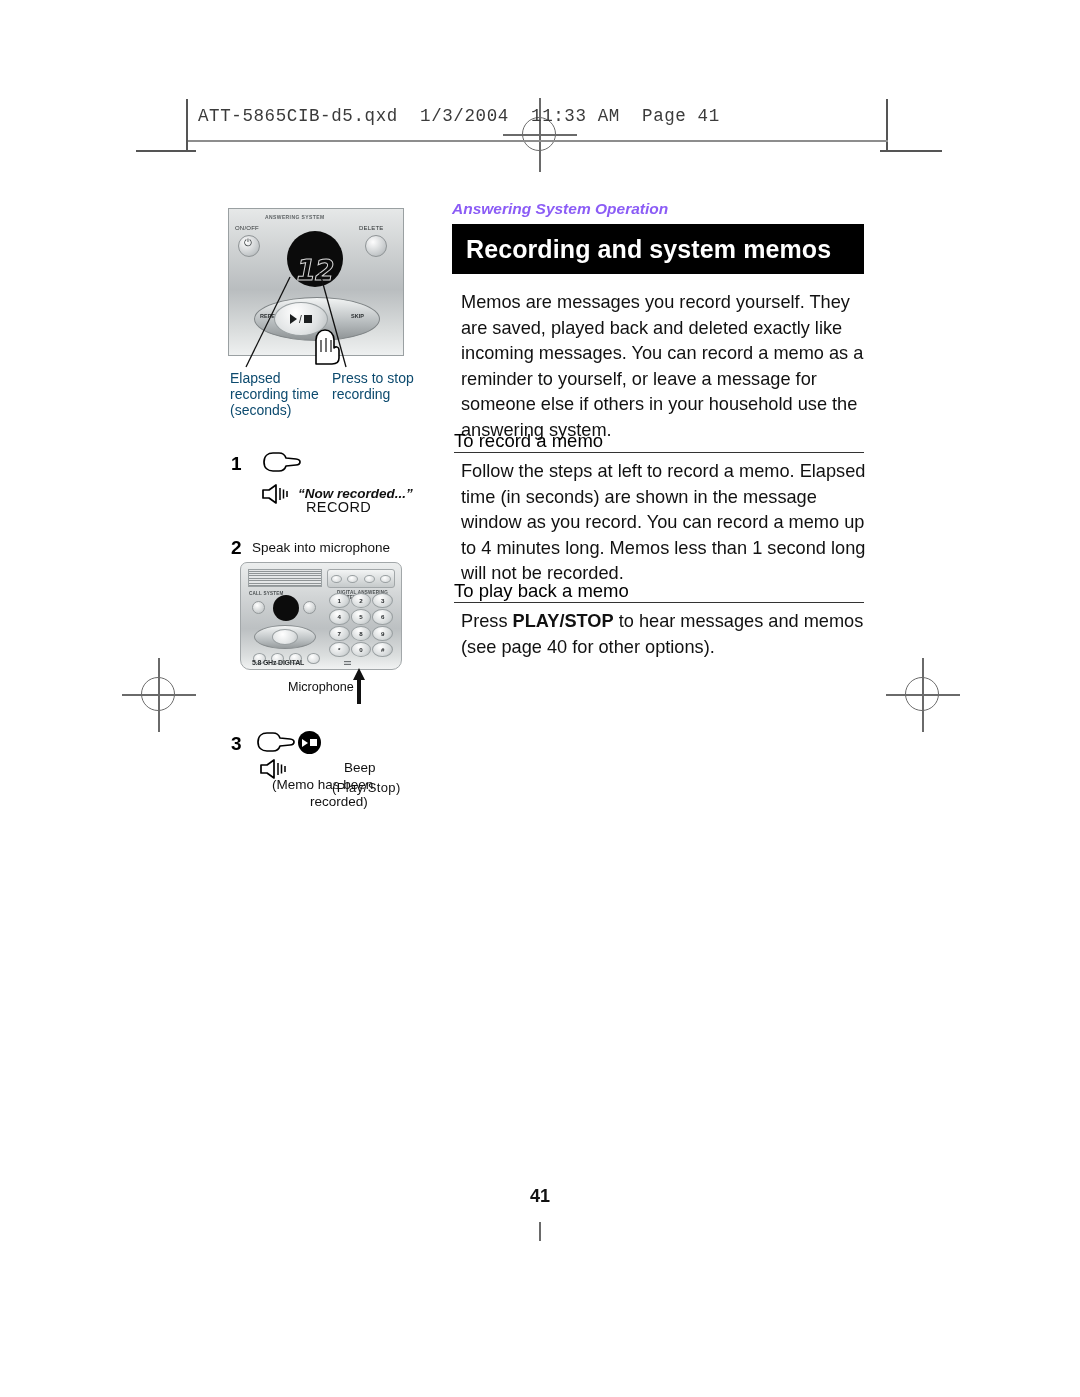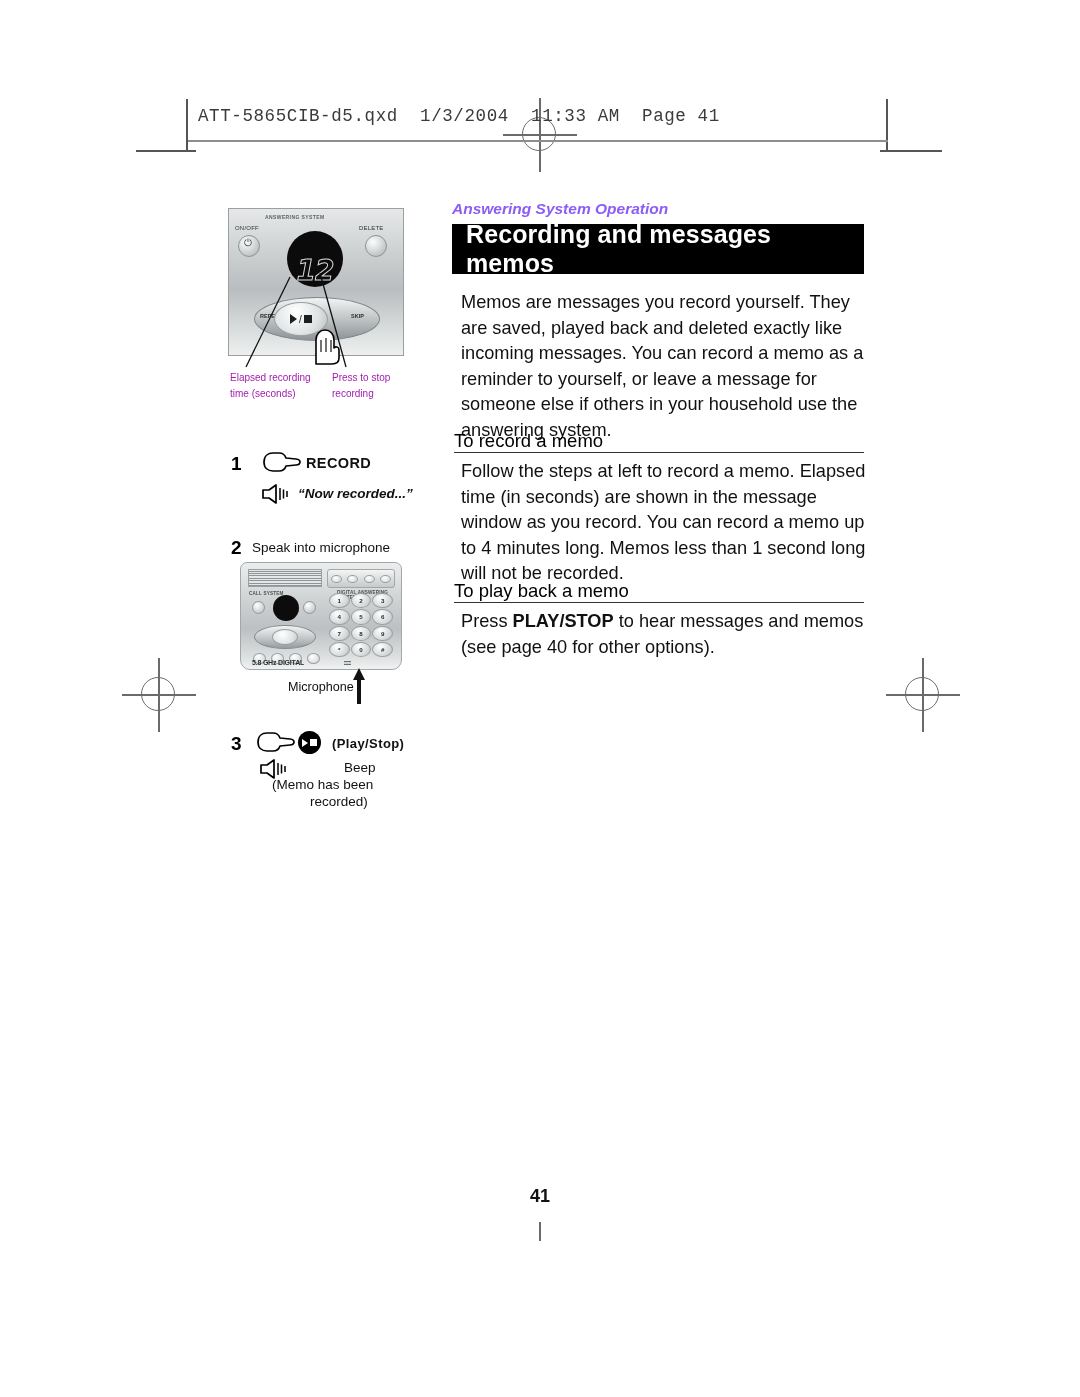--- a/index.html
+++ b/index.html
@@ -242,41 +242,41 @@
 
   
   .hand-cursor {
     position: absolute;
     left: 310px; top: 318px;
     width: 34px; height: 48px;
   }
 
   .callout {
     position: absolute;
-    font-size: 10px;
+    font-size: 14px;
     line-height: 16px;
-    color: #a21caf;
+    color: #0c4a6e;
   }
   #callout-elapsed { left: 230px; top: 370px; width: 95px; }
   #callout-stop { left: 332px; top: 370px; width: 95px; }
 
   
   .step-num {
     position: absolute;
     font-size: 19px;
     font-weight: bold;
     color: #000;
   }
   .step-text {
     position: absolute;
     font-size: 13.5px;
     color: #111;
     line-height: 16.5px;
   }
-  .step-text.bold { font-weight: bold; font-size: 14.5px; letter-spacing: 0.4px; }
+  .step-text.bold { font-weight: normal; font-size: 14.5px; letter-spacing: 0.4px; margin-top: 44px; }
   .step-text.quote { font-weight: bold; font-style: italic; font-size: 13.5px; }
 
   .hand-icon { position: absolute; width: 40px; height: 20px; }
   .speaker-icon { position: absolute; width: 28px; height: 22px; }
   .playstop-icon {
     position: absolute;
     width: 23px; height: 23px;
     border-radius: 50%;
     background: #000;
     display: flex;
@@ -592,21 +592,21 @@
     <path d="M3 7 L9 7 L16 2 L16 20 L9 15 L3 15 Z" fill="#ffffff" stroke="#000000" stroke-width="1.7" stroke-linejoin="round"></path>
     <path d="M20 5 L20 17 M23.5 6.5 L23.5 15.5 M27 8 L27 14" stroke="#000000" stroke-width="1.5"></path>
   </svg>
   <div class="step-text" style="left:296px; top:760px;margin-left:48px;">Beep</div>
   <div class="step-text" style="left:272px; top:777px;">(Memo has been</div>
   <div class="step-text" style="left:272px; top:794px;padding-left:38px;">recorded)</div>
 
   <div class="section-kicker">Answering System Operation</div>
 
   <div class="title-banner">
-    <span class="t">Recording and messages memos</span>
+    <span class="t">Recording and system memos</span>
   </div>
 
   <div class="body-copy" id="intro-para">Memos are messages you record yourself. They are saved, played back and deleted exactly like incoming messages. You can record a memo as a reminder to yourself, or leave a message for someone else if others in your household use the answering system.</div>
 
   <div class="sub-head" id="head-record">To record a memo</div>
   <div class="body-copy" id="record-para">Follow the steps at left to record a memo. Elapsed time (in seconds) are shown in the message window as you record. You can record a memo up to 4 minutes long. Memos less than 1 second long will not be recorded.</div>
 
   <div class="sub-head" id="head-play">To play back a memo</div>
   <div class="body-copy" id="play-para"><span>Press </span><b>PLAY/STOP</b><span> to hear messages and memos (see page 40 for other options).</span></div>
 

